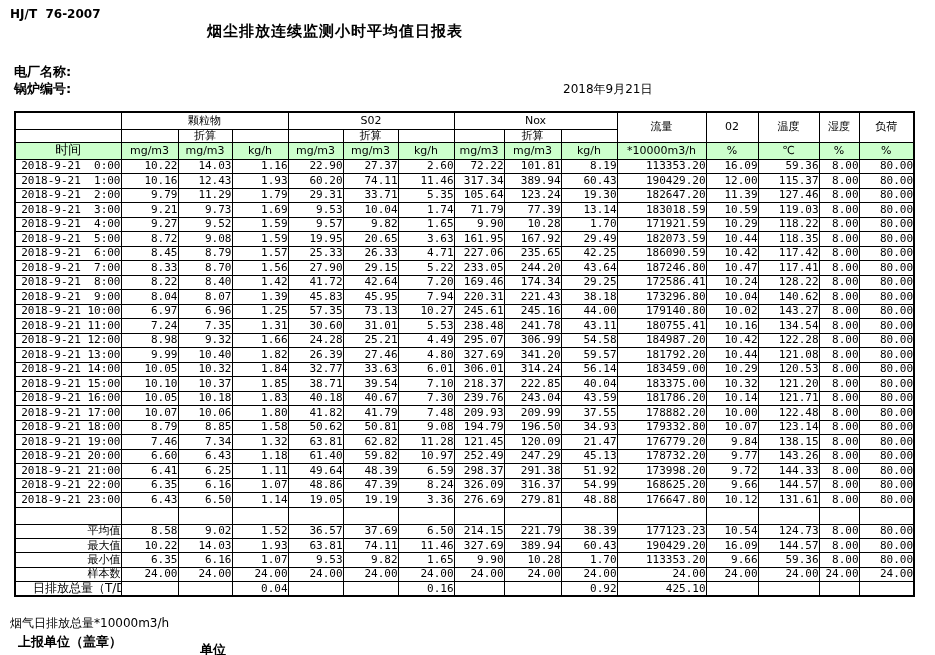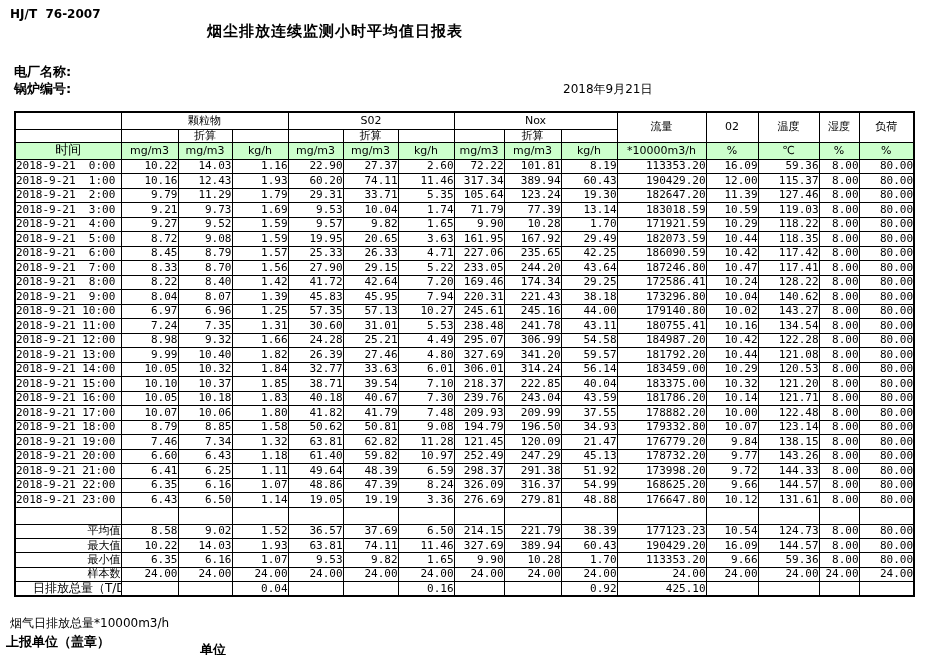--- a/index.html
+++ b/index.html
@@ -38,26 +38,26 @@
   tr.h2 { height: 13px; }
   tr.h2 td { font-size: 11px; }
   tr.units { height: 17px; }
   tr.units td { background: #ccffcc; font-size: 11px; }
   tr.units td.time-h { font-size: 13px; }
   tbody tr { height: 14.5px; }
   tbody tr.spacer { height: 17px; }
   tbody tr.summary { height: 14.4px; margin-top: 28px; }
   td.num  { text-align: right; padding-right: 7px; font-family: "DejaVu Sans Mono", "Liberation Mono", monospace; font-size: 10.5px; }
   td.flow { padding-right: 12px; }
-  td.time { padding-right: 4px; font-family: "DejaVu Sans Mono", "Liberation Mono", monospace; font-size: 10.5px; }
+  td.time { text-align: right; padding-right: 4px; font-family: "DejaVu Sans Mono", "Liberation Mono", monospace; font-size: 10.5px; }
   td.sum-label { text-align: right; padding-right: 4px; font-size: 12px; }
   td.sum-label.left { text-align: left; padding-left: 17px; font-size: 12px; }
 
   .footer1 { left: 10px;  top: 615px; font-size: 12px; }
-  .footer2 { left: 6px;  top: 633px; font-size: 13px; font-weight: bold; }
+  .footer2 { left: 18px;  top: 633px; font-size: 13px; font-weight: bold; }
   .footer3 { left: 200px; top: 633px; font-size: 13px; font-weight: bold; margin-top: 8px; }
 </style>
 </head>
 <body>
 
 <div class="abs std-code">HJ/T  76-2007</div>
 <div class="abs doc-title">烟尘排放连续监测小时平均值日报表</div>
 <div class="abs plant-lbl">电厂名称:</div>
 <div class="abs boiler-lbl">锅炉编号:</div>
 <div class="abs date-lbl">2018年9月21日</div>
@@ -292,21 +292,21 @@
         <td class="num">140.62</td>
         <td class="num">8.00</td>
         <td class="num">80.00</td>
       </tr>
       <tr>
         <td class="time">2018-9-21 10:00</td>
         <td class="num">6.97</td>
         <td class="num">6.96</td>
         <td class="num">1.25</td>
         <td class="num">57.35</td>
-        <td class="num">57.13</td>
+        <td class="num">73.13</td>
         <td class="num">10.27</td>
         <td class="num">245.61</td>
         <td class="num">245.16</td>
         <td class="num">44.00</td>
         <td class="num flow">179140.80</td>
         <td class="num">10.02</td>
         <td class="num">143.27</td>
         <td class="num">8.00</td>
         <td class="num">80.00</td>
       </tr>

